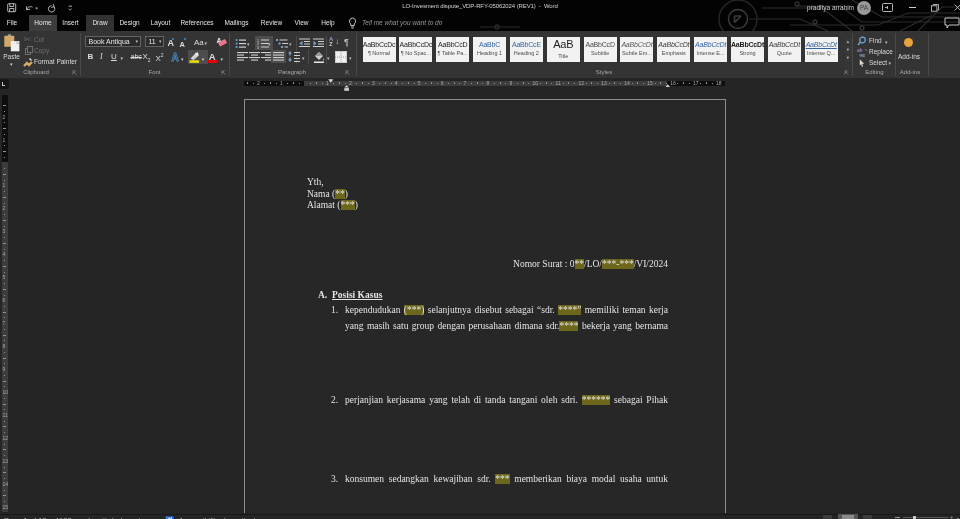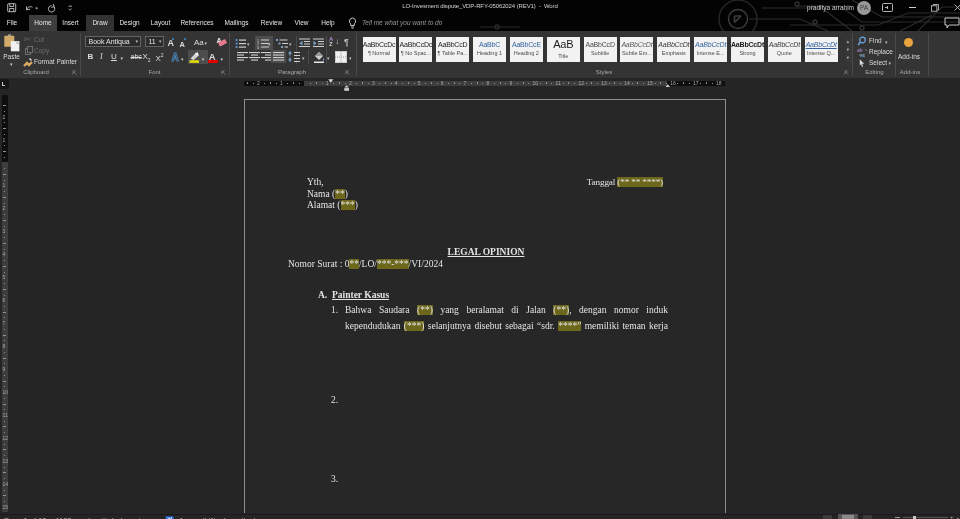--- a/index.html
+++ b/index.html
@@ -503,34 +503,34 @@
 <div class="tick" style="left:3.4px;top:449.4px;width:2.2px;height:1px"></div>
 <div class="tick" style="left:4.0px;top:455.1px;width:1.1px;height:1px"></div>
 <div class="tick" style="left:4.0px;top:466.6px;width:1.1px;height:1px"></div>
 <div class="tick" style="left:3.4px;top:472.3px;width:2.2px;height:1px"></div>
 <div class="tick" style="left:4.0px;top:478.1px;width:1.1px;height:1px"></div>
 <div class="tick" style="left:4.0px;top:489.5px;width:1.1px;height:1px"></div>
 <div class="tick" style="left:3.4px;top:495.3px;width:2.2px;height:1px"></div>
 <div class="tick" style="left:4.0px;top:501.0px;width:1.1px;height:1px"></div>
 <div id="page"></div>
 <div class="doc a" style="left:307px;top:177px;line-height:11.7px">Yth,<br>Nama (<mark>**</mark>)<br>Alamat (<mark>***</mark>)</div>
-<div class="doc a" style="left:450px;top:177px;width:213px;text-align:right;line-height:11.7px;font-size:9.2px;letter-spacing:-0.15px">Tanggal <mark>(** ** ****)</mark></div>
-<div class="doc a" style="left:304px;top:247px;width:364px;text-align:center;font-weight:bold"><span style="text-decoration:underline">LEGAL OPINION</span></div>
-<div class="doc a" style="left:288px;top:258.7px;width:364px;text-align:left">Nomor Surat : 0<mark>**</mark>/LO/<mark>***-***</mark>/VI/2024</div>
-<div class="doc a" style="left:318px;top:289.6px;font-weight:bold">A.&nbsp;&nbsp;<span style="text-decoration:underline">Painter Kasus</span></div>
+<div class="doc a" style="left:304px;top:258.7px;width:364px;text-align:right">Nomor Surat : 0<mark>**</mark>/LO/<mark>***-***</mark>/VI/2024</div>
+<div class="doc a" style="left:318px;top:289.6px;font-weight:bold">A.&nbsp;&nbsp;<span style="text-decoration:underline">Posisi Kasus</span></div>
 <div class="doc a" style="left:331px;top:301.7px;line-height:16.1px">1.</div>
     <div class="doc a" style="left:345px;top:301.7px;width:323px">
-      <div class="jl">Bahwa Saudara <mark>(**)</mark> yang beralamat di Jalan <mark>(**)</mark>, dengan nomor induk</div>
       <div class="jl">kependudukan <mark>(***)</mark> selanjutnya disebut sebagai “sdr. <mark>****”</mark> memiliki teman kerja</div>
+      <div class="jl">yang masih satu group dengan perusahaan dimana sdr.<mark>****</mark> bekerja yang bernama</div>
     </div>
 <div class="doc a" style="left:331px;top:392.2px;line-height:16.1px">2.</div>
     <div class="doc a" style="left:345px;top:392.2px;width:323px">
+      <div class="jl">perjanjian kerjasama yang telah di tanda tangani oleh sdri. <mark>******</mark> sebagai Pihak</div>
     </div>
 <div class="doc a" style="left:331px;top:471.2px;line-height:16.1px">3.</div>
     <div class="doc a" style="left:345px;top:471.2px;width:323px">
+      <div class="jl">konsumen sedangkan kewajiban sdr. <mark>***</mark> memberikan biaya modal usaha untuk</div>
     </div>
 <div id="status"></div>
 <div class="a" style="left:4px;top:515.8px;color:#b5b5b5;font-size:7.5px">Page 1 of 13&nbsp;&nbsp;&nbsp;&nbsp;4123 words&nbsp;&nbsp;&nbsp;&nbsp;□ᵢ&nbsp;&nbsp;Indonesian&nbsp;&nbsp;&nbsp;&nbsp;&nbsp;&nbsp;&nbsp;&nbsp;♿&nbsp;&nbsp;Accessibility: Investigate</div>
 <div class="a" style="left:823px;top:514.5px;width:9px;height:5px;background:#3c3c3c"></div>
 <div class="a" style="left:838px;top:513.5px;width:20px;height:6px;background:#555"></div>
 <div class="a" style="left:842px;top:515px;width:12px;height:4px;background:#8a8a8a"></div>
 <div class="a" style="left:863px;top:514.5px;width:9px;height:5px;background:#3c3c3c"></div>
 <div class="a" style="left:895px;top:517px;width:5px;height:1.2px;background:#999"></div>
 <div class="a" style="left:903px;top:517.2px;width:45px;height:1px;background:#555"></div>
 <div class="a" style="left:912.5px;top:515.5px;width:3px;height:3.5px;background:#c8c8c8"></div>

